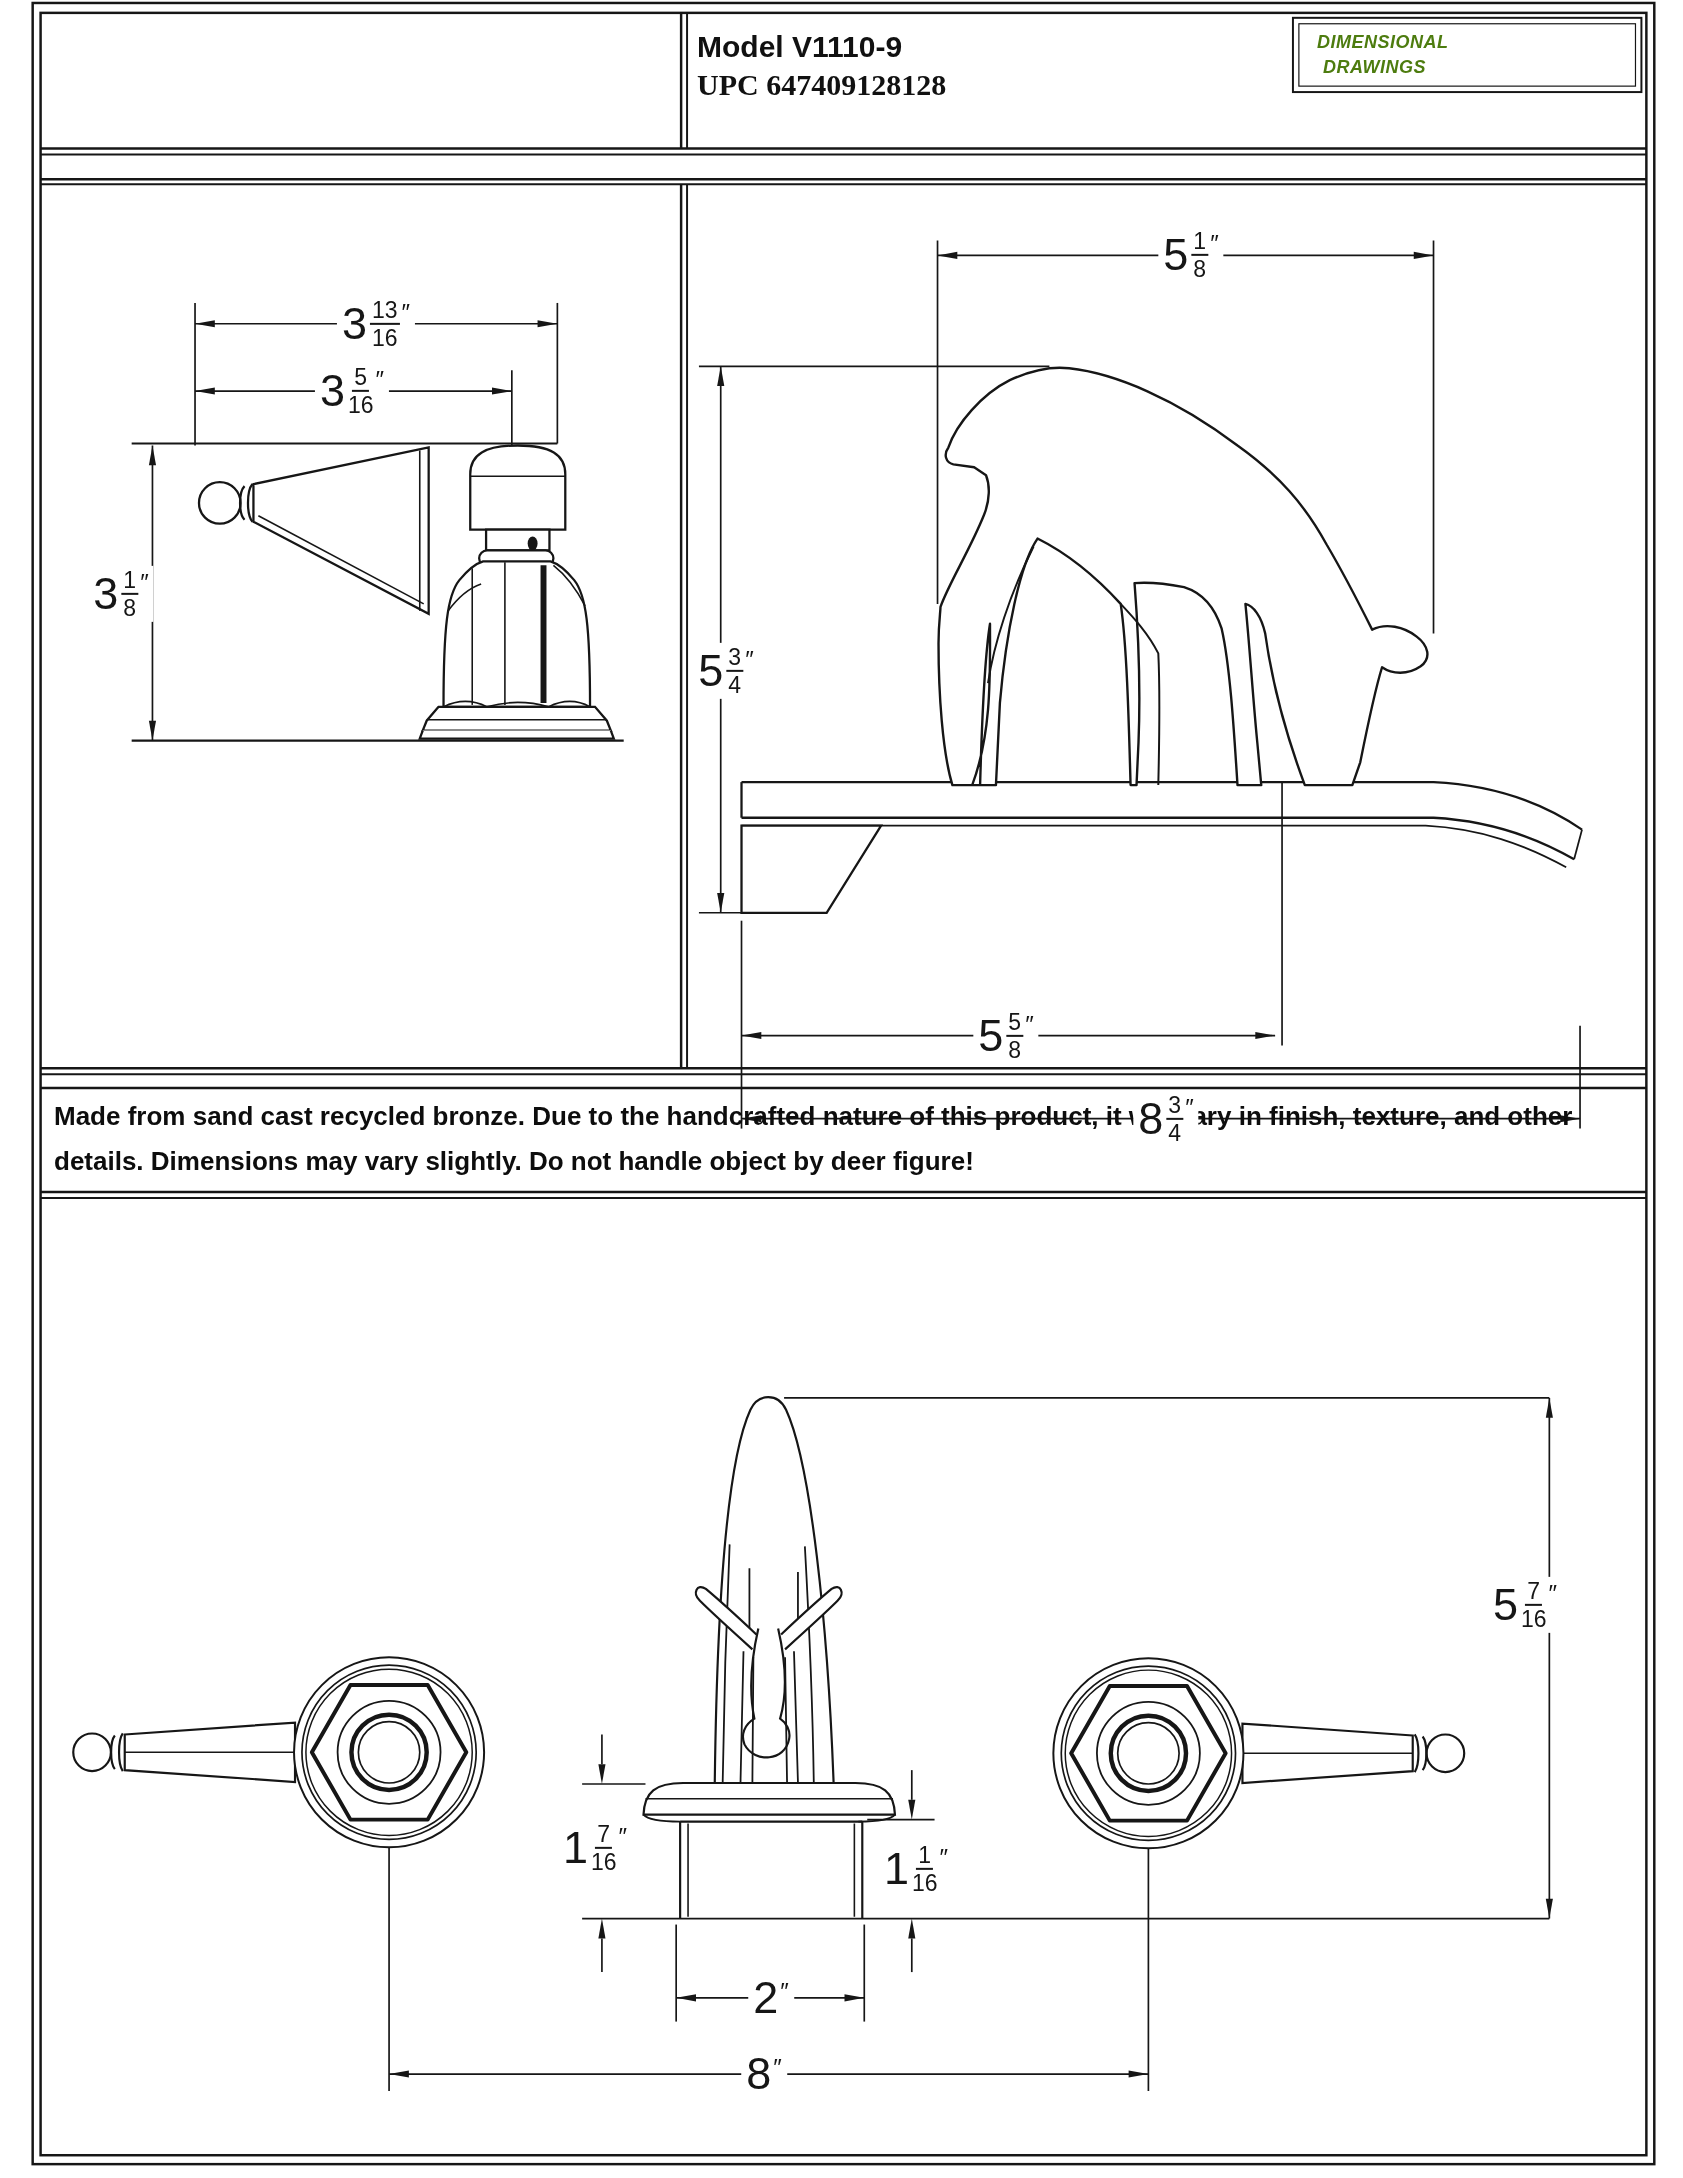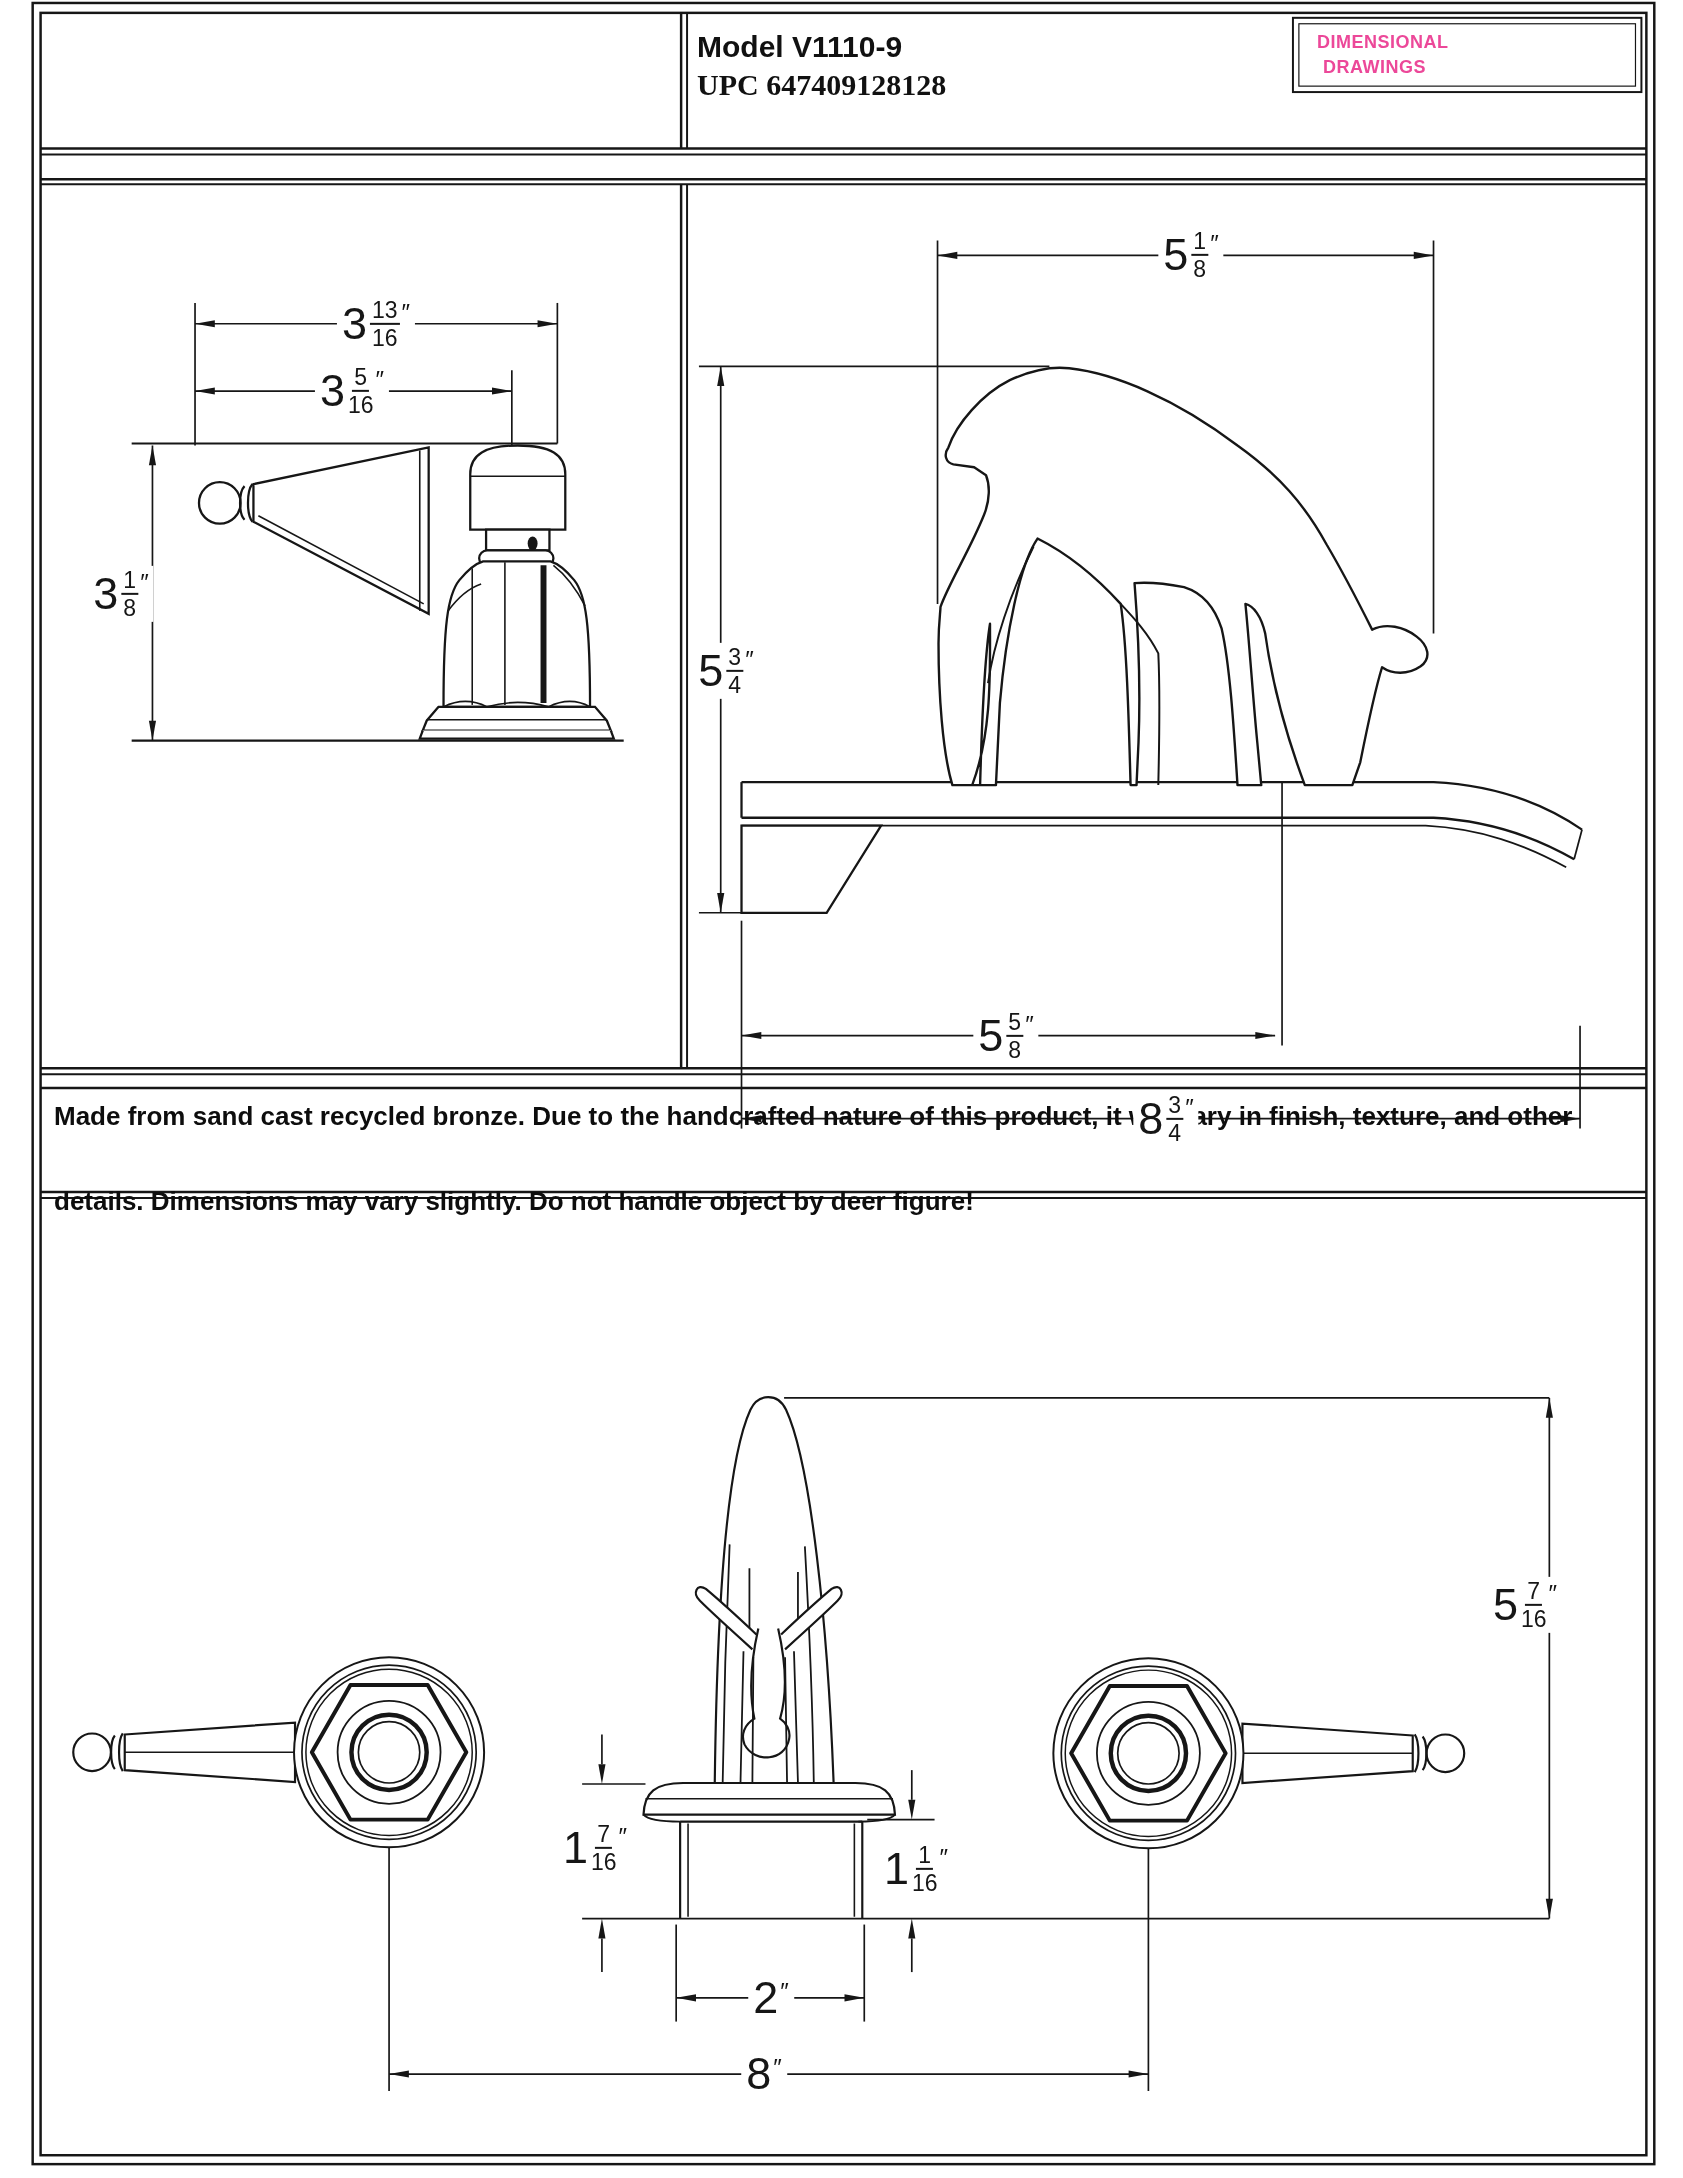--- a/index.html
+++ b/index.html
@@ -1,21 +1,21 @@
 <!DOCTYPE html>
 <html><head>
 <meta charset="utf-8">
 <style>
   html,body{margin:0;padding:0;background:#fff;}
   #page{position:relative;width:1683px;height:2178px;background:#fff;overflow:hidden;
         font-family:"Liberation Sans","DejaVu Sans",sans-serif;color:#151515;}
   #linework{position:absolute;left:0;top:0;width:1683px;height:2178px;}
   .txt{position:absolute;white-space:nowrap;}
   .model-line{left:697px;font-weight:bold;font-size:30px;line-height:32px;color:#111;}
-  .stamp-line{left:1317px;font-weight:bold;font-size:18px;letter-spacing:0.5px;color:#ec4899;}
+  .stamp-line{left:1317px;font-weight:bold;font-style:italic;font-size:18px;letter-spacing:0.5px;color:#4d7c0f;}
   .note-line{left:54px;font-weight:bold;font-size:26px;color:#0d0d0d;}
   .dim{position:absolute;display:flex;align-items:center;transform:translate(-50%,-50%);
        background:#fff;padding:2px 5px;color:#161616;}
   .dim .w{font-size:45px;line-height:.92;font-weight:400;}
   .dim .f{display:flex;flex-direction:column;align-items:center;margin-left:3px;line-height:1;}
   .dim .fn{font-size:23px;line-height:1.05;border-bottom:2px solid #161616;padding:0 2px 1px;}
   .dim .fd{font-size:23px;line-height:1.05;padding-top:1px;}
   .dim .u{font-size:24px;line-height:1;align-self:flex-start;margin-left:2px;margin-top:3px;}
 </style>
 </head>
@@ -230,21 +230,21 @@
       </g>
     </g>
   </svg>
 
   <div class="txt model-line" style="top:31px;text-align:right;">Model V1110-9</div>
   <div class="txt model-line" style="top:69px;font-family:Liberation Serif, serif;">UPC 647409128128</div>
   <div class="txt stamp-line" style="top:32px;">DIMENSIONAL</div>
   <div class="txt stamp-line" style="top:57px;margin-left:6px;">DRAWINGS</div>
 
   <div class="txt note-line" style="top:1101px;">Made from sand cast recycled bronze. Due to the handcrafted nature of this product, it will vary in finish, texture, and other</div>
-  <div class="txt note-line" style="top:1146px;margin-top:40px;">details. Dimensions may vary slightly. Do not handle object by deer figure!</div>
+  <div class="txt note-line" style="top:1146px;">details. Dimensions may vary slightly. Do not handle object by deer figure!</div>
 
   <div class="dim" style="left:376px;top:324px;">
     <span class="w">3</span>
     <span class="f">
         <span class="fn">13</span>
         <span class="fd">16</span>
       </span>
     <span class="u">″</span>
   </div>
 

